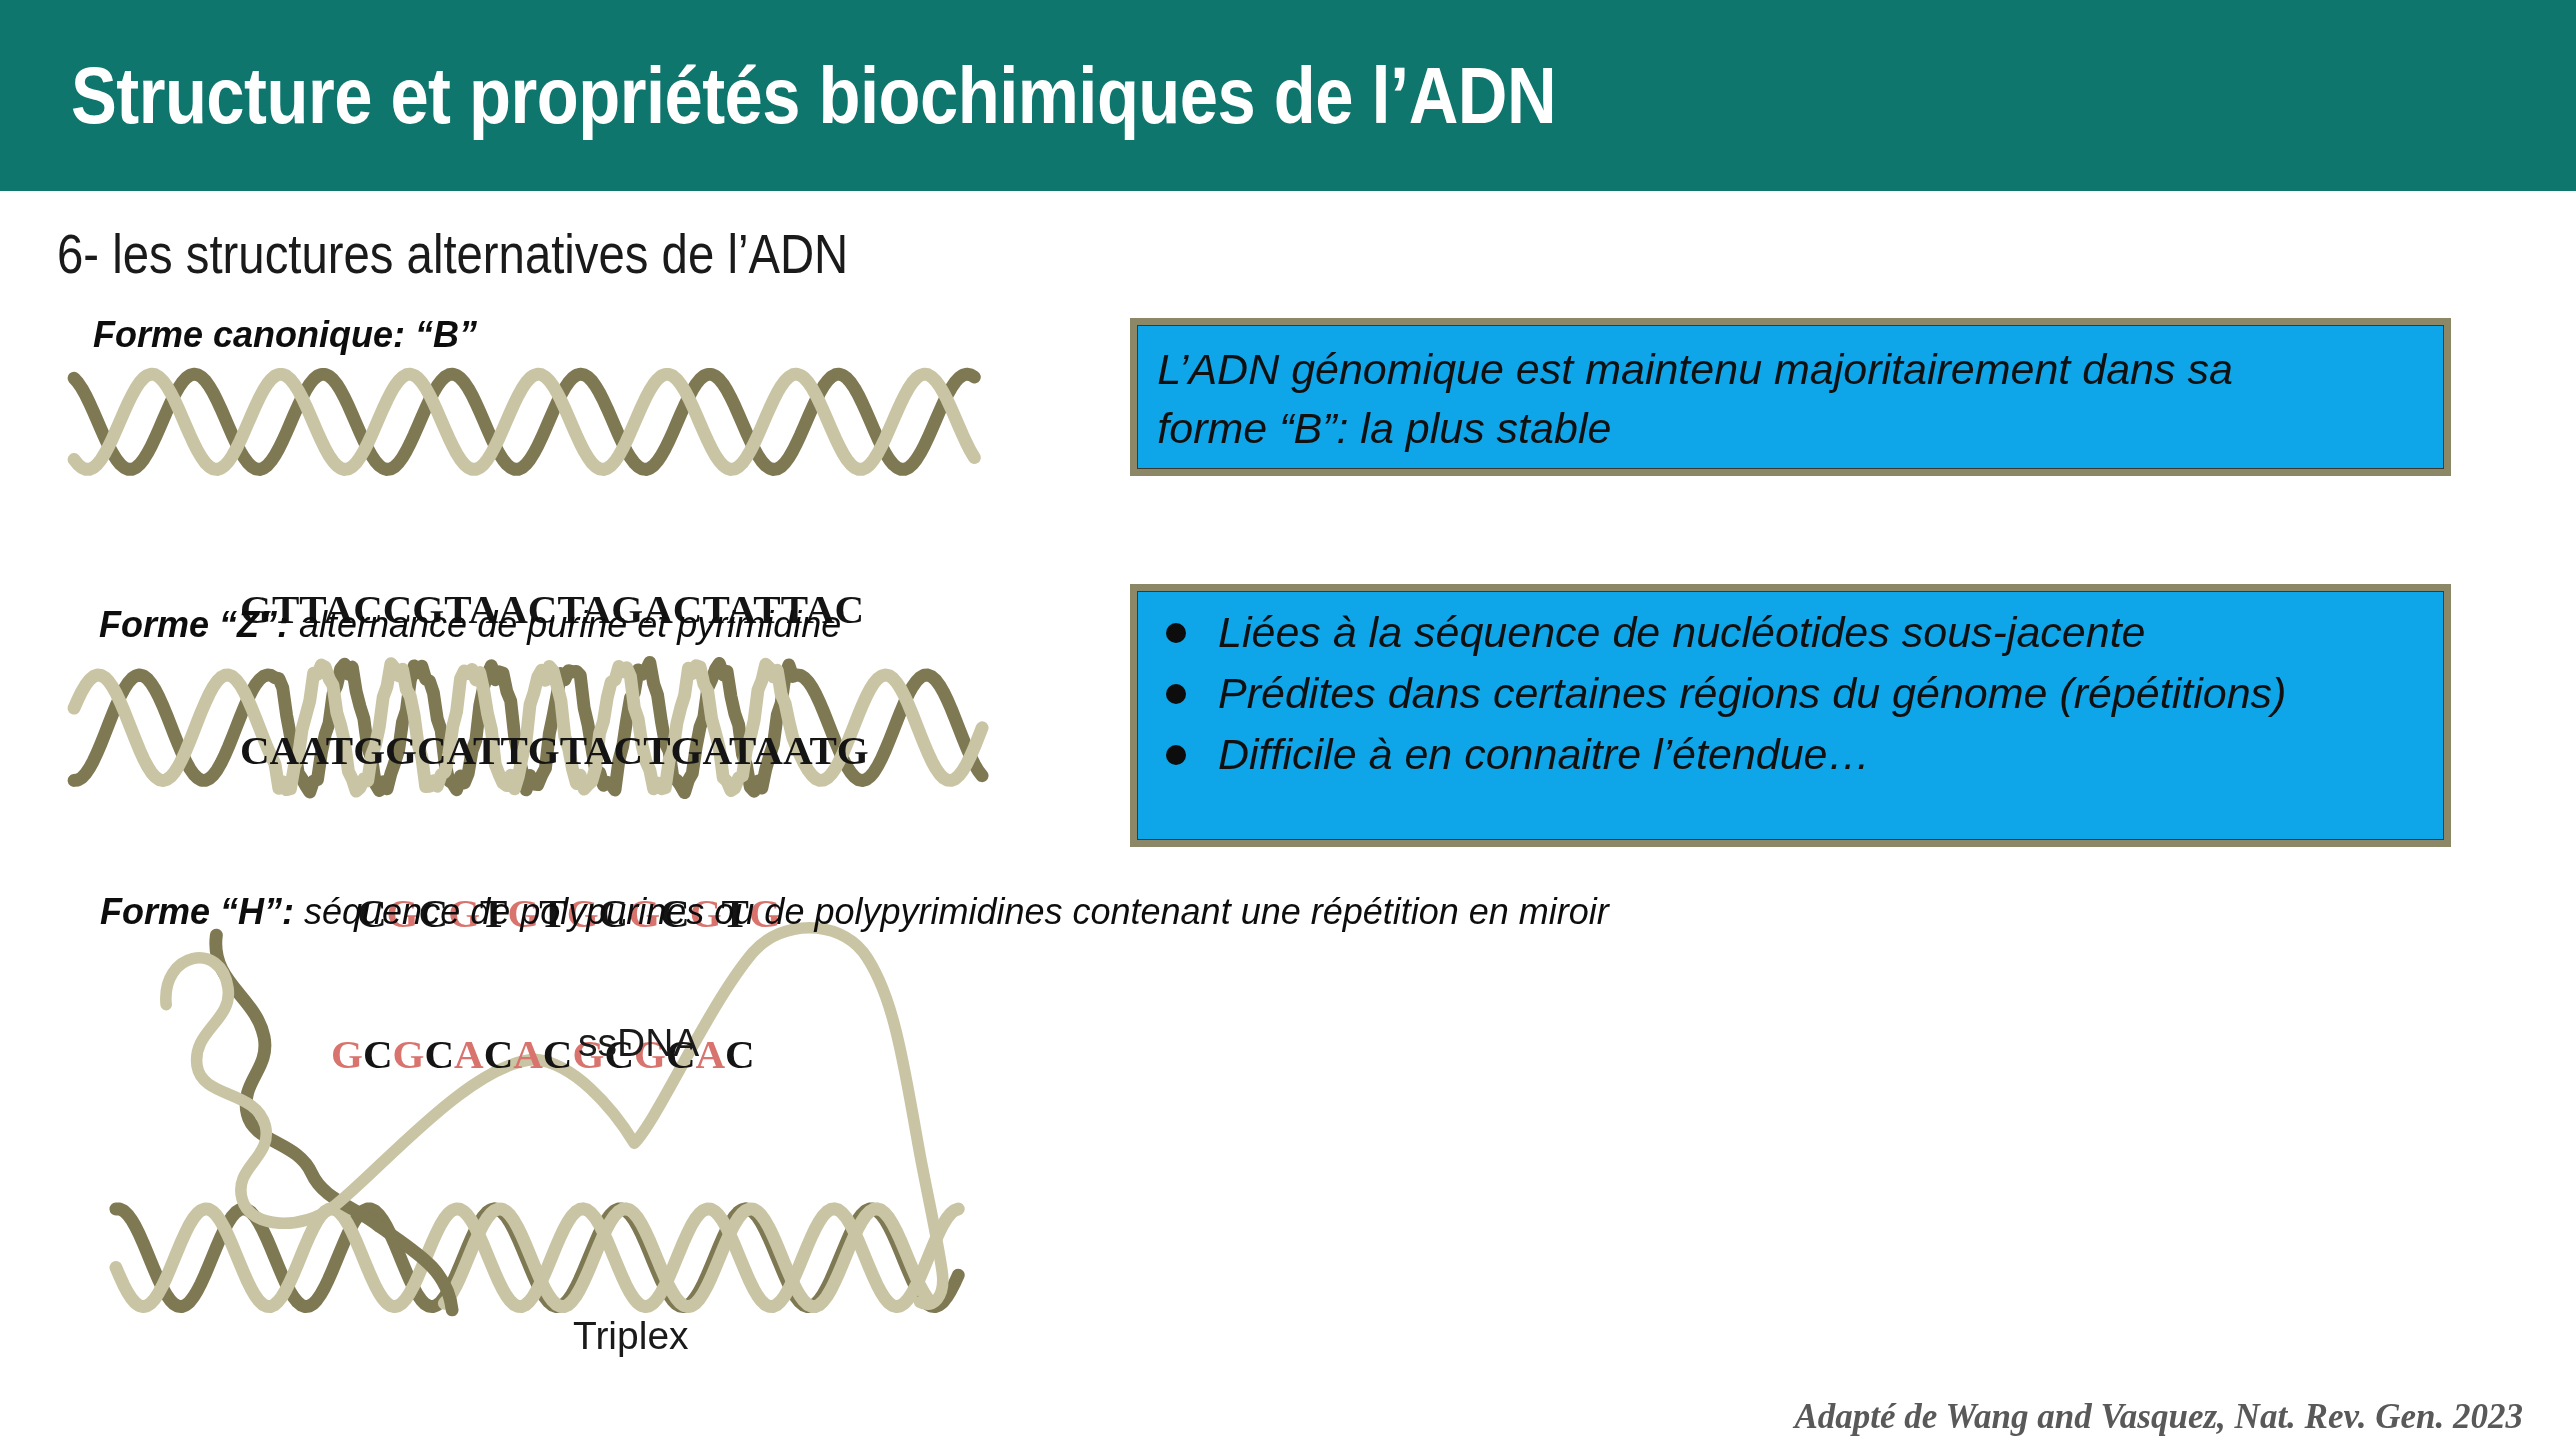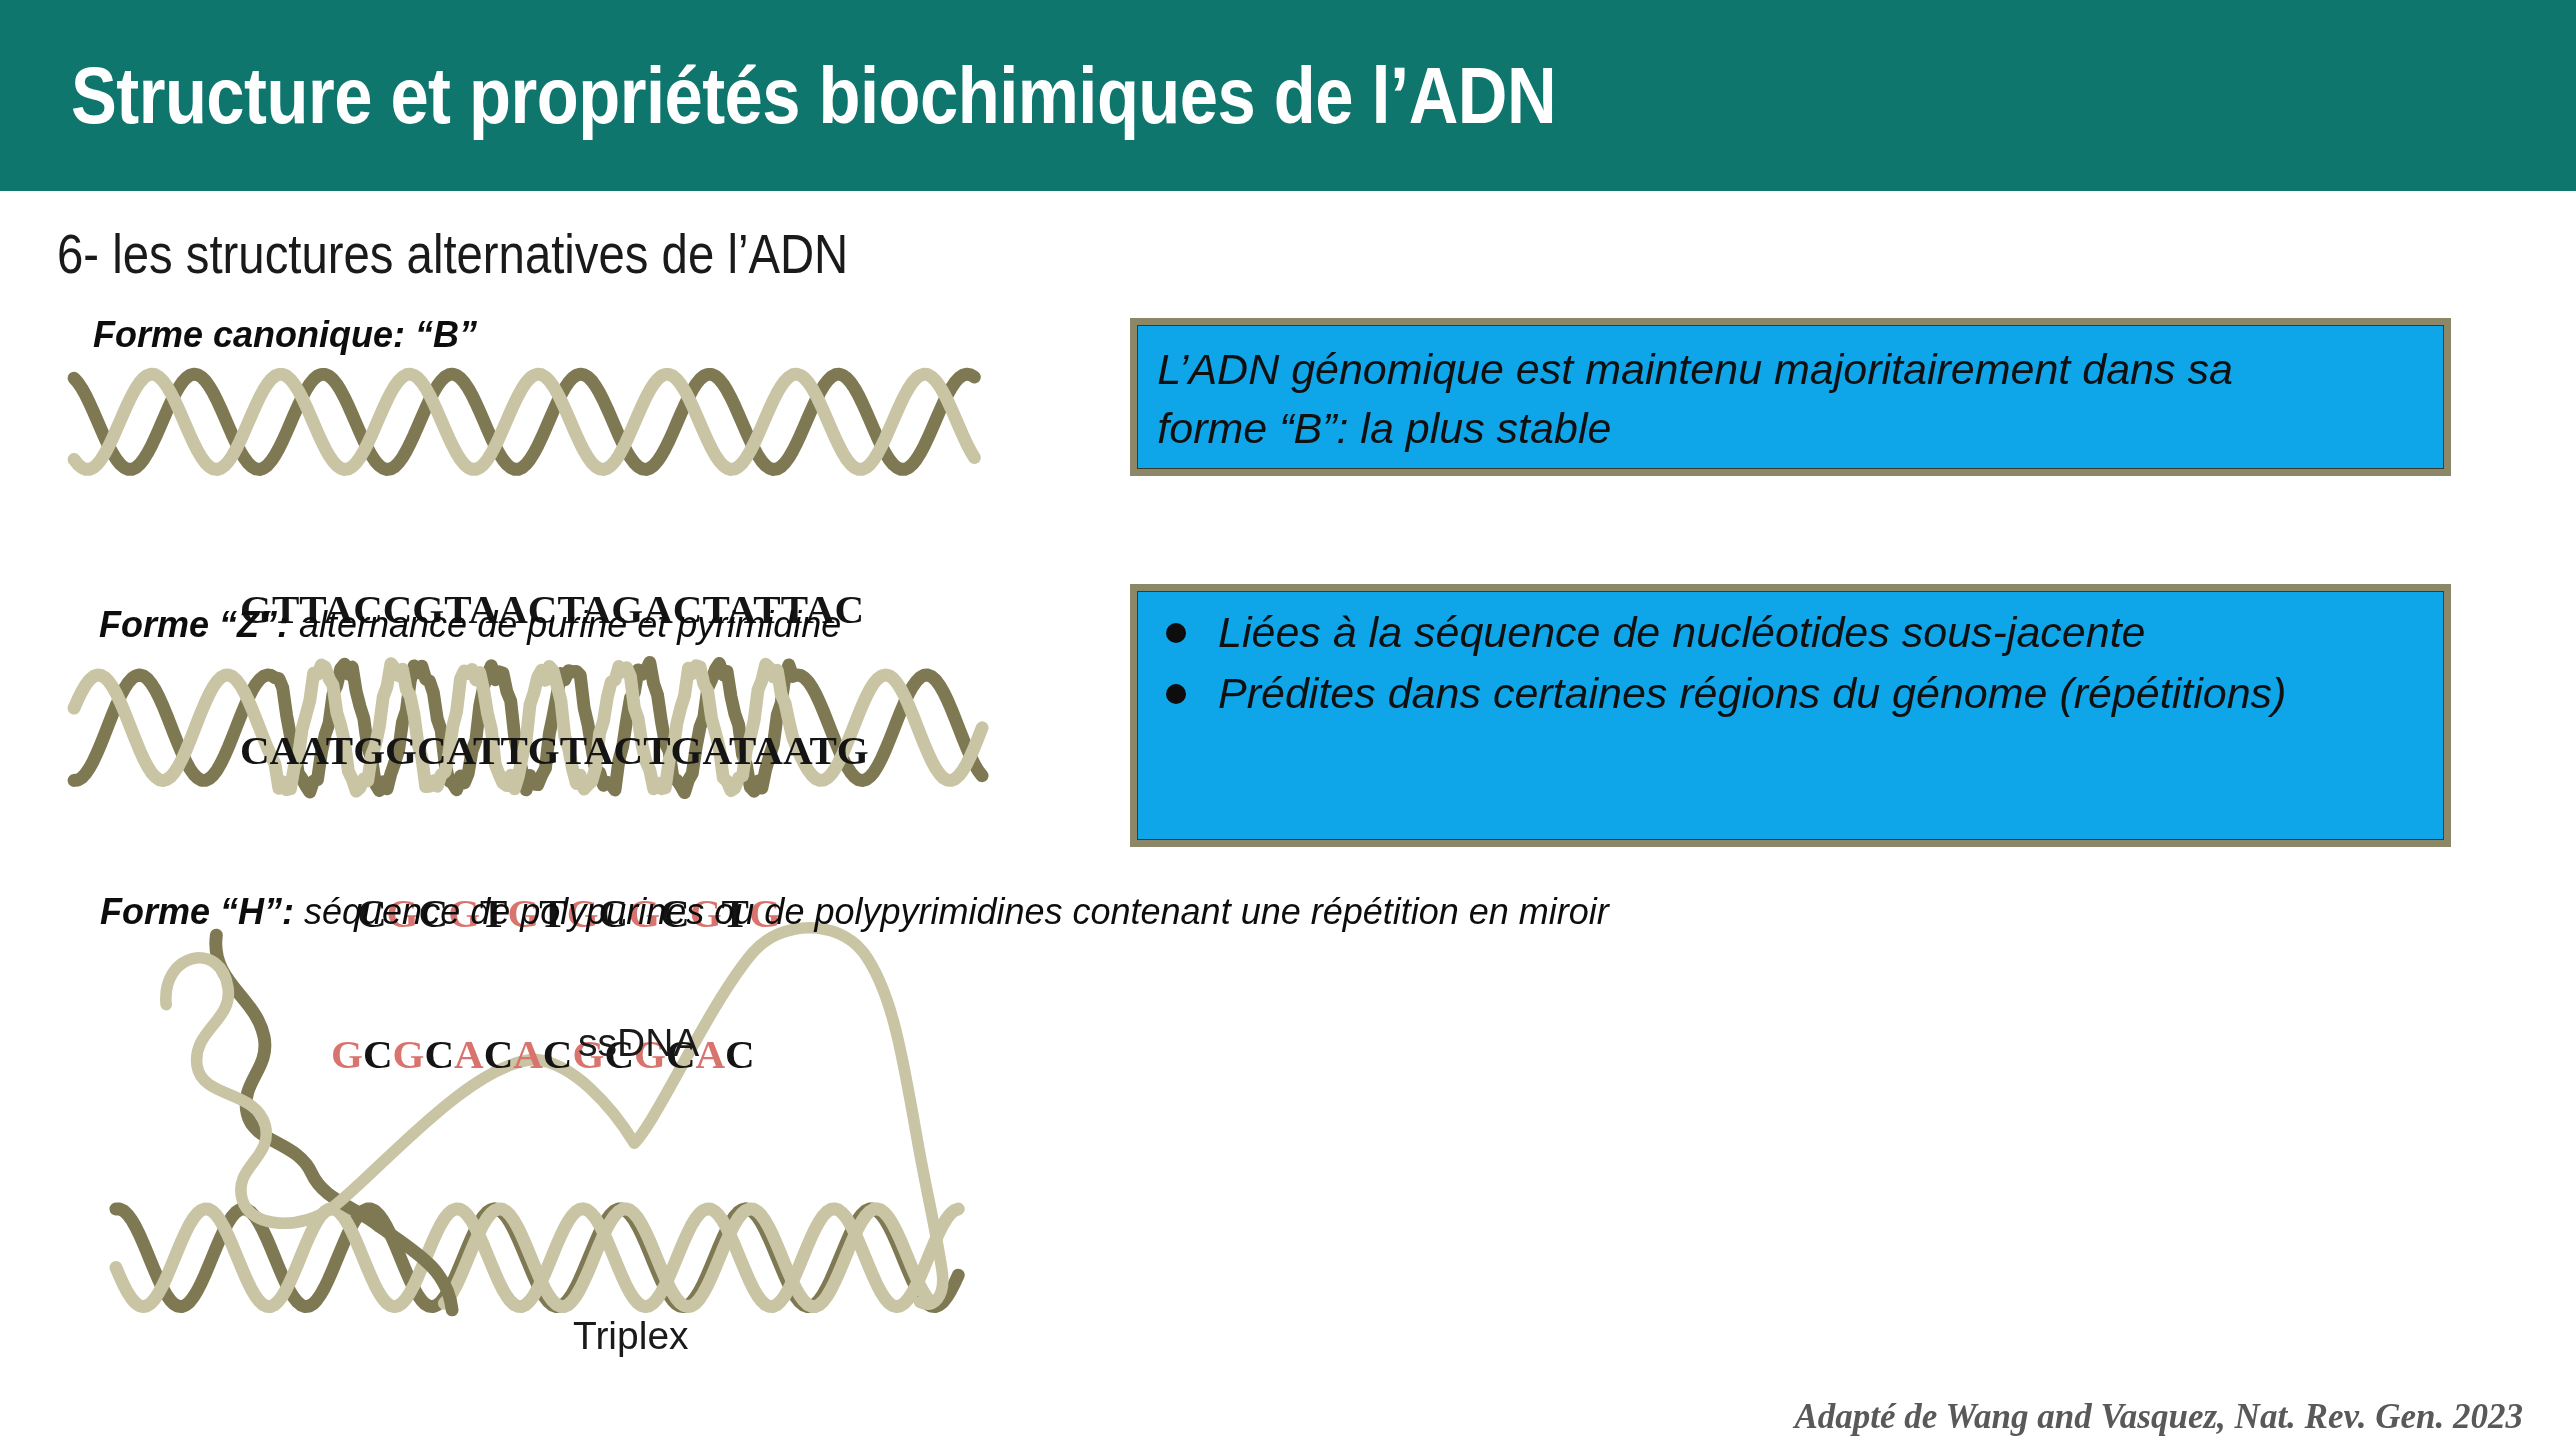--- a/index.html
+++ b/index.html
@@ -77,20 +77,21 @@
     <span class="b">Forme “Z”:</span><span> alternance de purine et pyrimidine</span>
   </div>
   <div class="seq" style="left:357px;top:796px">
     <div><span style="color: rgb(20, 20, 20);">C</span><span style="color: rgb(217, 115, 109);">G</span><span style="color: rgb(20, 20, 20);">C</span><span style="color: rgb(217, 115, 109);">G</span><span style="color: rgb(20, 20, 20);">T</span><span style="color: rgb(217, 115, 109);">G</span><span style="color: rgb(20, 20, 20);">T</span><span style="color: rgb(217, 115, 109);">G</span><span style="color: rgb(20, 20, 20);">C</span><span style="color: rgb(217, 115, 109);">G</span><span style="color: rgb(20, 20, 20);">C</span><span style="color: rgb(217, 115, 109);">G</span><span style="color: rgb(20, 20, 20);">T</span><span style="color: rgb(217, 115, 109);">G</span></div>
     <div style="margin-left:-26px"><span style="color: rgb(217, 115, 109);">G</span><span style="color: rgb(20, 20, 20);">C</span><span style="color: rgb(217, 115, 109);">G</span><span style="color: rgb(20, 20, 20);">C</span><span style="color: rgb(217, 115, 109);">A</span><span style="color: rgb(20, 20, 20);">C</span><span style="color: rgb(217, 115, 109);">A</span><span style="color: rgb(20, 20, 20);">C</span><span style="color: rgb(217, 115, 109);">G</span><span style="color: rgb(20, 20, 20);">C</span><span style="color: rgb(217, 115, 109);">G</span><span style="color: rgb(20, 20, 20);">C</span><span style="color: rgb(217, 115, 109);">A</span><span style="color: rgb(20, 20, 20);">C</span></div>
   </div>
   <div class="note note-other">
     <ul>
       <li><span>Liées à la séquence de nucléotides sous-jacente</span></li>
       <li><span>Prédites dans certaines régions du génome (répétitions)</span></li>
+      <li><span>Difficile à en connaitre l’étendue…</span></li>
     </ul>
   </div>
 
   <div class="forme-label" style="left:100px;top:891px">
     <span class="b">Forme “H”:</span><span> séquence de polypurines ou de polypyrimidines contenant une répétition en miroir</span>
   </div>
   <div class="fig-label lbl-ssdna">ssDNA</div>
   <div class="fig-label lbl-triplex">Triplex</div>
   <div class="seq" style="left:263px;top:1355px">
     

